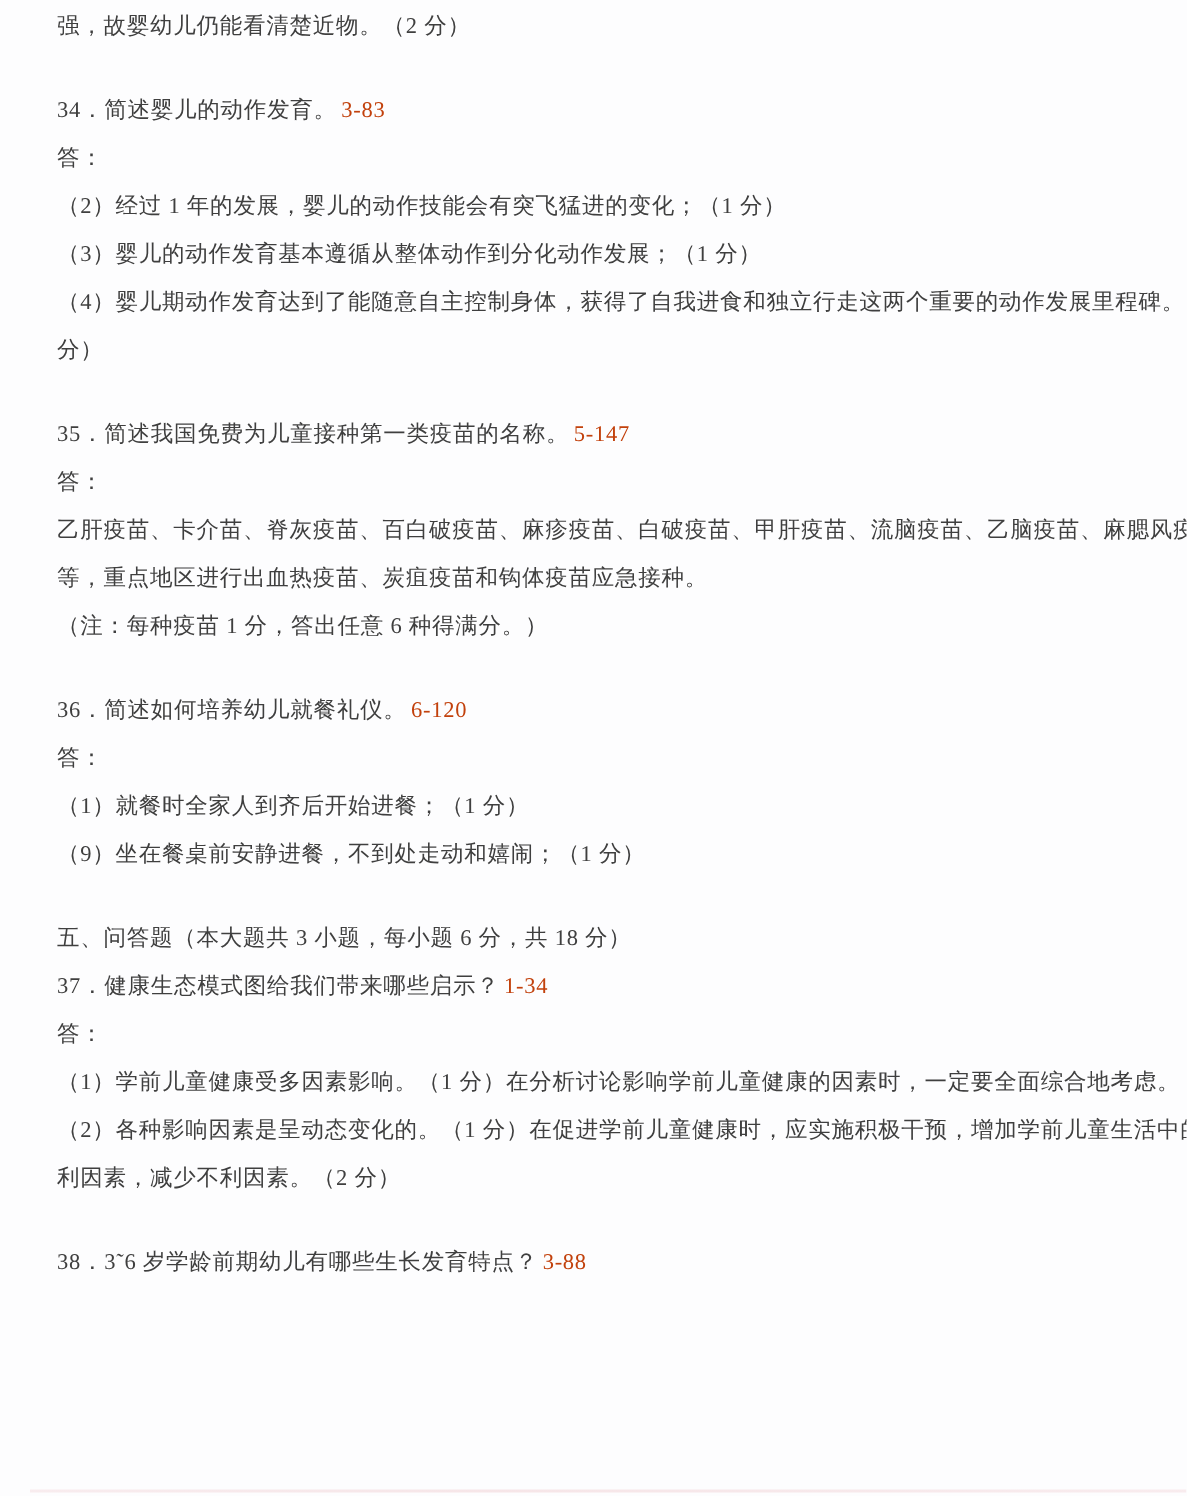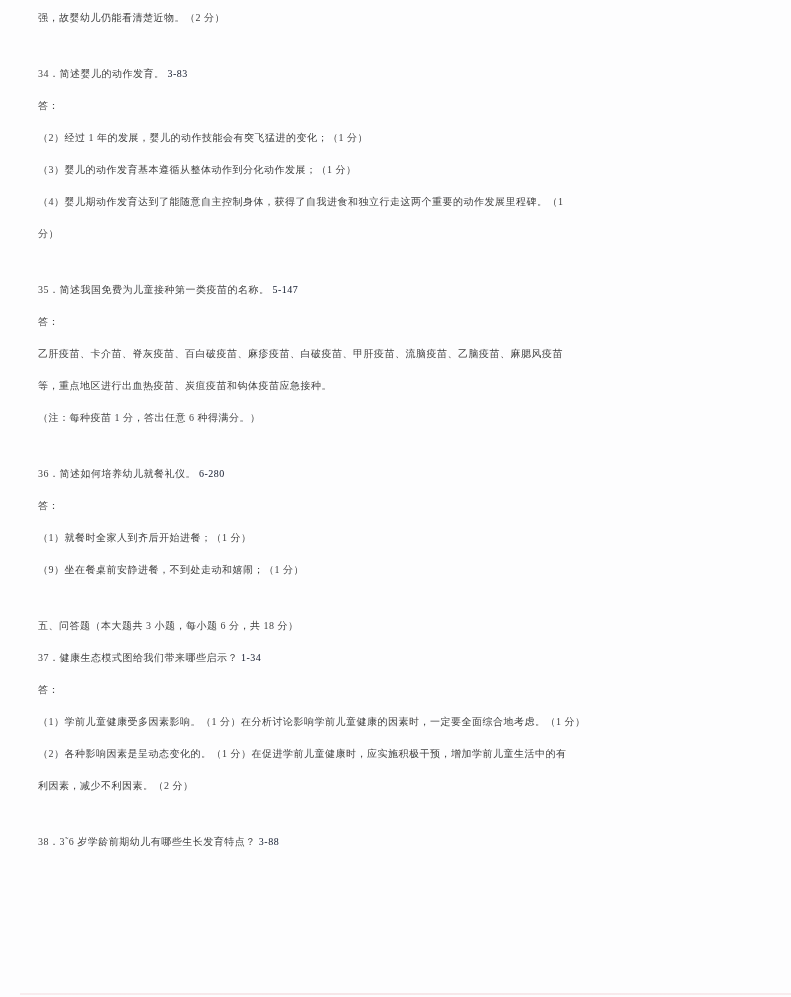--- a/index.html
+++ b/index.html
@@ -13,30 +13,30 @@
     overflow: hidden;
     position: relative;
     font-family: "Liberation Serif", "DejaVu Serif", serif;
     color: #3f3f3f;
   }
   .page {
     padding: 2px 18px 0 38px;
   }
   .line {
     margin: 0;
-    font-size: 10px;
+    font-size: 15px;
     line-height: 32px;
     white-space: nowrap;
     letter-spacing: 0.5px;
   }
   .gap {
     margin-top: 24px;
   }
   .ref {
-    color: #0f172a;
+    color: #c2410c;
     margin-left: 3px;
   }
   .bottom-edge {
     position: absolute;
     bottom: 2px;
     left: 20px;
     right: 0;
     height: 2px;
     background: linear-gradient(to right, #f6e3e6 0%, #f3d9dc 40%, #f6e2e5 100%);
     opacity: 0.65;
@@ -55,21 +55,21 @@
   <p class="line">（3）婴儿的动作发育基本遵循从整体动作到分化动作发展；（1 分）</p>
   <p class="line">（4）婴儿期动作发育达到了能随意自主控制身体，获得了自我进食和独立行走这两个重要的动作发展里程碑。（1</p>
   <p class="line">分）</p>
 
   <p class="line gap"><span>35．简述我国免费为儿童接种第一类疫苗的名称。</span><span class="ref">5-147</span></p>
   <p class="line">答：</p>
   <p class="line">乙肝疫苗、卡介苗、脊灰疫苗、百白破疫苗、麻疹疫苗、白破疫苗、甲肝疫苗、流脑疫苗、乙脑疫苗、麻腮风疫苗</p>
   <p class="line">等，重点地区进行出血热疫苗、炭疽疫苗和钩体疫苗应急接种。</p>
   <p class="line">（注：每种疫苗 1 分，答出任意 6 种得满分。）</p>
 
-  <p class="line gap"><span>36．简述如何培养幼儿就餐礼仪。</span><span class="ref">6-280</span></p>
+  <p class="line gap"><span>36．简述如何培养幼儿就餐礼仪。</span><span class="ref">6-120</span></p>
   <p class="line">答：</p>
   <p class="line">（1）就餐时全家人到齐后开始进餐；（1 分）</p>
   <p class="line">（9）坐在餐桌前安静进餐，不到处走动和嬉闹；（1 分）</p>
 
   <p class="line gap">五、问答题（本大题共 3 小题，每小题 6 分，共 18 分）</p>
 
   <p class="line"><span>37．健康生态模式图给我们带来哪些启示？</span><span class="ref">1-34</span></p>
   <p class="line">答：</p>
   <p class="line">（1）学前儿童健康受多因素影响。（1 分）在分析讨论影响学前儿童健康的因素时，一定要全面综合地考虑。（1 分）</p>
   <p class="line">（2）各种影响因素是呈动态变化的。（1 分）在促进学前儿童健康时，应实施积极干预，增加学前儿童生活中的有</p>

